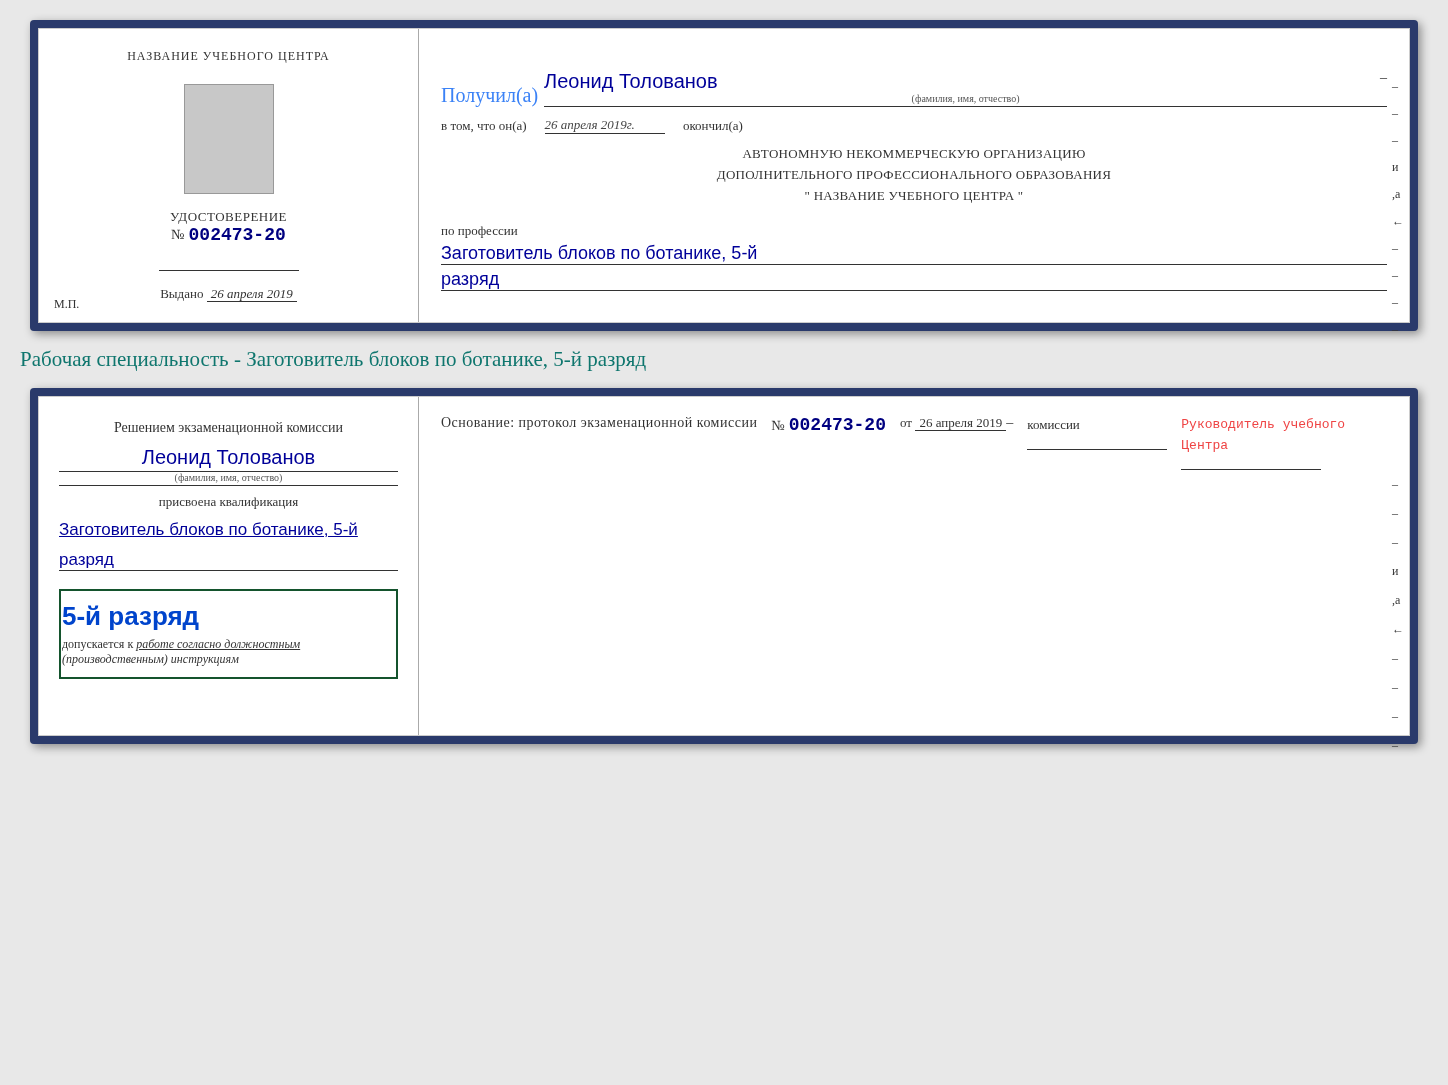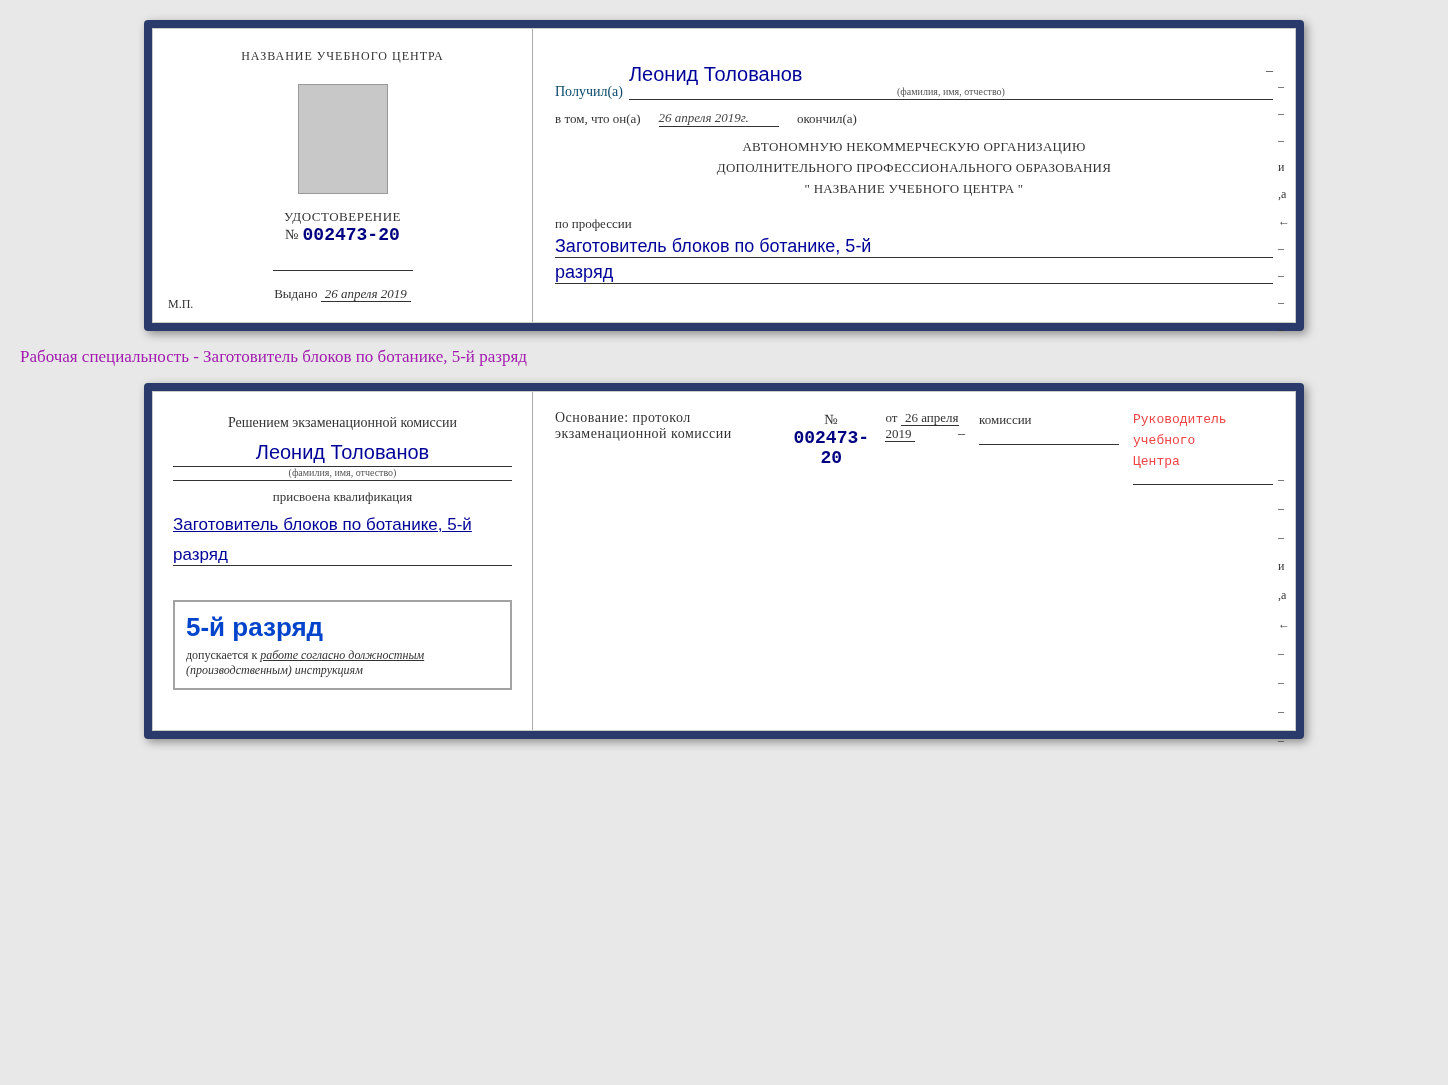--- a/index.html
+++ b/index.html
@@ -10,21 +10,21 @@
       font-family: 'Times New Roman', Times, serif;
       display: flex;
       flex-direction: column;
       align-items: center;
       padding: 20px;
       gap: 12px;
     }
 
     
     .cert-wrapper {
-      width: 1160px;
+      width: 1388px;
       background: #2a3a6b;
       padding: 8px;
       border-radius: 4px;
       box-shadow: 3px 3px 10px rgba(0,0,0,0.4);
     }
 
     .cert-inner {
       display: flex;
       background: #fff;
       width: 100%;
@@ -198,22 +198,22 @@
       display: flex;
       flex-direction: column;
       gap: 12px;
       color: #333;
       font-size: 12px;
     }
 
     
     .separator-label {
       align-self: flex-start;
-      font-size: 17px;
-      color: #a21caf;
+      font-size: 21px;
+      color: #0f766e;
       padding: 4px 0;
     }
 
     
     .cert2-left {
       width: 380px;
       min-width: 380px;
       border-right: 1px solid #aaa;
       padding: 20px;
       display: flex;
@@ -253,23 +253,23 @@
 
     .rank-big {
       font-size: 17px;
       color: #000099;
       font-family: 'Comic Sans MS', cursive, sans-serif;
       border-bottom: 1px solid #333;
       display: block;
     }
 
     .rank-highlighted-box {
-      border: 2px solid #a3a3a3;
-      padding: 10px 11px;
-      margin-top: 26px;
+      border: 2px solid #14532d;
+      padding: 10px 1px;
+      margin-top: 10px;
     }
 
     .rank-big-text {
       font-size: 26px;
       font-weight: bold;
       color: #0044cc;
       font-family: Arial, sans-serif;
     }
 
     .допускается-text {
@@ -366,21 +366,21 @@
         <span>Выдано</span>
         <span class="issued-date" style="border-bottom:1px solid #333; padding: 0 4px;">26 апреля 2019</span>
       </div>
 
       <div class="mp-label">М.П.</div>
     </div>
 
     <div class="cert-right">
 
       <div class="recipient-line">
-        <span style="font-size:14px;color:#0c4a6e;white-space:nowrap;margin-top:37px;">Получил(а)</span>
+        <span style="font-size:20px;color:#3b82f6;white-space:nowrap;margin-top:37px;">Получил(а)</span>
         <div style="flex:1; border-bottom:1px solid #333; padding-bottom:2px;">
           <span class="recipient-name" style="border-bottom:none;">Леонид Толованов</span>
           <span style="float:right; font-size:14px; color:#333;">–</span>
           <br>
           <span class="sub-label">(фамилия, имя, отчество)</span>
         </div>
       </div>
 
       <div class="date-line">
         <span style="font-size:13px;color:#333;">в том, что он(а)</span>

